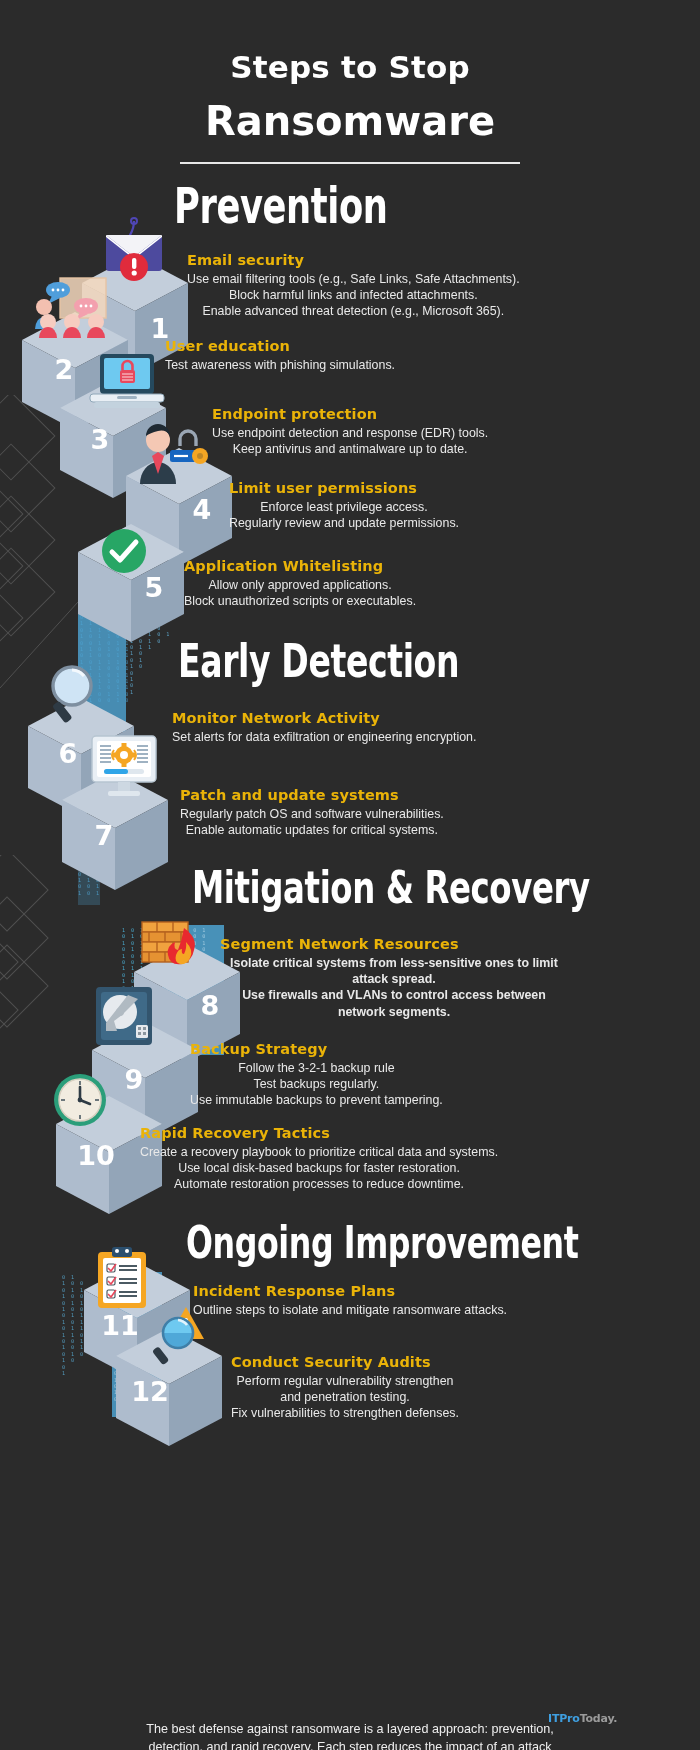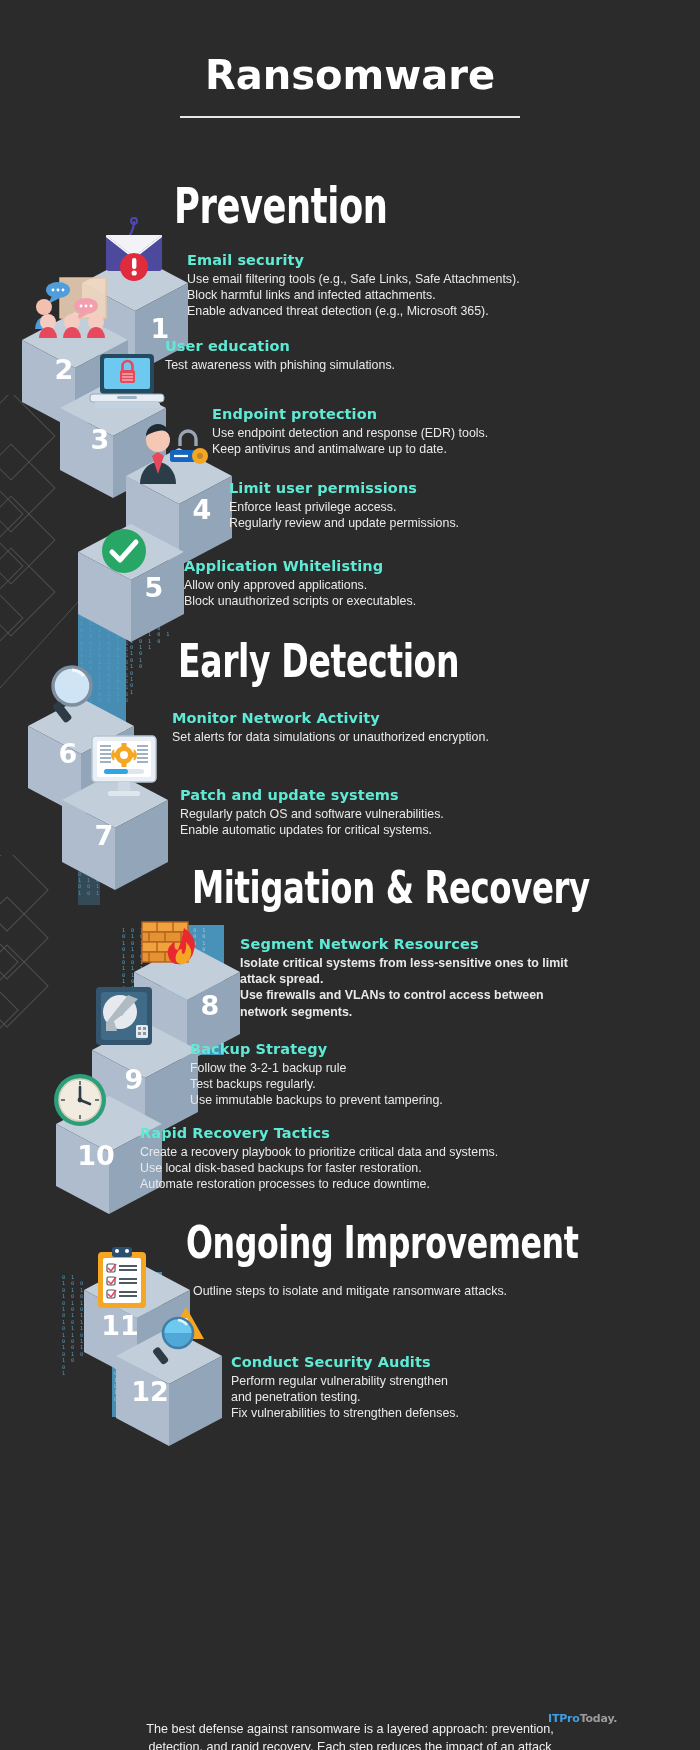--- a/index.html
+++ b/index.html
@@ -16,44 +16,44 @@
   .lattice svg { display:block; }
 
   
   .header { position:absolute; top:50px; left:0; width:700px; text-align:center; }
   .title-sm {
     font-family:"DejaVu Sans", sans-serif;
     font-size:31px; font-weight:bold; letter-spacing:.2px; color:#fff; line-height:1.1;
   }
   .title-lg {
     font-family:"DejaVu Sans", sans-serif;
-    font-size:40px; font-weight:bold; color:#fff; line-height:1.15; margin-top:2px;
+    font-size:40px; font-weight:bold; color:#fff; line-height:1.15; margin-top:14px;
   }
   .title-rule {
     width:340px; height:2px; background:#e8e8e8; margin:18px auto 0;
   }
 
   
   .section-head {
     position:absolute;
     font-family:"DejaVu Sans Condensed","DejaVu Sans", sans-serif;
     font-weight:bold; color:#ffffff; white-space:nowrap;
     transform:scaleX(.80); transform-origin:left center;
     letter-spacing:-0.5px;
   }
 
   
   .step-text { position:absolute; }
   .step-title {
     font-family:"DejaVu Sans", sans-serif;
-    font-size:14.5px; font-weight:bold; color:#5eead4; margin-bottom:3px;
+    font-size:14.5px; font-weight:bold; color:#eab308; margin-bottom:3px;
     letter-spacing:.1px;
   }
   .step-lines { font-size:12.4px; line-height:16.2px; color:#e9e9e9; }
-  .step-lines div { white-space:nowrap; }
+  .step-lines div { white-space:nowrap;text-align:center; }
   .step-lines.wrap div { white-space:normal;font-weight:bold; }
 
   
   .cube { position:absolute; }
   .cube svg { display:block; overflow:visible; }
   .cube-num {
     position:absolute; font-family:"DejaVu Sans", sans-serif;
     font-weight:bold; color:#ffffff; font-size:27px; text-align:center;
   }
 
@@ -110,20 +110,21 @@
   </svg>
 </div>
 
 <div class="lattice" style="left:0px; top:600px;">
   <svg width="80" height="90" viewBox="0 0 80 90">
     <path d="M0 88 L78 2" fill="none" stroke="#6d6d6d" stroke-width="1"></path>
   </svg>
 </div>
 
 <div class="header">
+  <div class="title-sm">Steps to Stop</div>
   <div class="title-lg">Ransomware</div>
   <div class="title-rule"></div>
 </div>
 
 <div class="binary" style="left:78px; top:612px;">
   <svg width="110" height="120" viewBox="0 0 110 120">
     <rect x="0" y="0" width="48" height="120" fill="#4fa8d8" opacity="0.78"></rect>
   </svg>
   <div class="band" style="left:2px; top:2px; opacity:.7;">
     <div class="bits">0 1 0 1 1 0
@@ -646,33 +647,33 @@
   <div class="step-title">Application Whitelisting</div>
   <div class="step-lines">
     <div>Allow only approved applications.</div>
     <div>Block unauthorized scripts or executables.</div>
   </div>
 </div>
 
 <div class="step-text" style="left:172px; top:710px;">
   <div class="step-title">Monitor Network Activity</div>
   <div class="step-lines">
-    <div>Set alerts for data simulations or unauthorized encryption.</div>
+    <div>Set alerts for data exfiltration or engineering encryption.</div>
   </div>
 </div>
 
 <div class="step-text" style="left:180px; top:787px;">
   <div class="step-title">Patch and update systems</div>
   <div class="step-lines">
     <div>Regularly patch OS and software vulnerabilities.</div>
     <div>Enable automatic updates for critical systems.</div>
   </div>
 </div>
 
-<div class="step-text" style="left:240px; top:936px; width:348px;">
+<div class="step-text" style="left:220px; top:936px; width:348px;">
   <div class="step-title">Segment Network Resources</div>
   <div class="step-lines wrap">
     <div>Isolate critical systems from less-sensitive ones to limit attack spread.</div>
     <div>Use firewalls and VLANs to control access between network segments.</div>
   </div>
 </div>
 
 <div class="step-text" style="left:190px; top:1041px;">
   <div class="step-title">Backup Strategy</div>
   <div class="step-lines">
@@ -685,20 +686,21 @@
 <div class="step-text" style="left:140px; top:1125px;">
   <div class="step-title">Rapid Recovery Tactics</div>
   <div class="step-lines">
     <div>Create a recovery playbook to prioritize critical data and systems.</div>
     <div>Use local disk-based backups for faster restoration.</div>
     <div>Automate restoration processes to reduce downtime.</div>
   </div>
 </div>
 
 <div class="step-text" style="left:193px; top:1283px;">
+  <div class="step-title">Incident Response Plans</div>
   <div class="step-lines">
     <div>Outline steps to isolate and mitigate ransomware attacks.</div>
   </div>
 </div>
 
 <div class="step-text" style="left:231px; top:1354px;">
   <div class="step-title">Conduct Security Audits</div>
   <div class="step-lines">
     <div>Perform regular vulnerability strengthen</div>
     <div>and penetration testing.</div>

